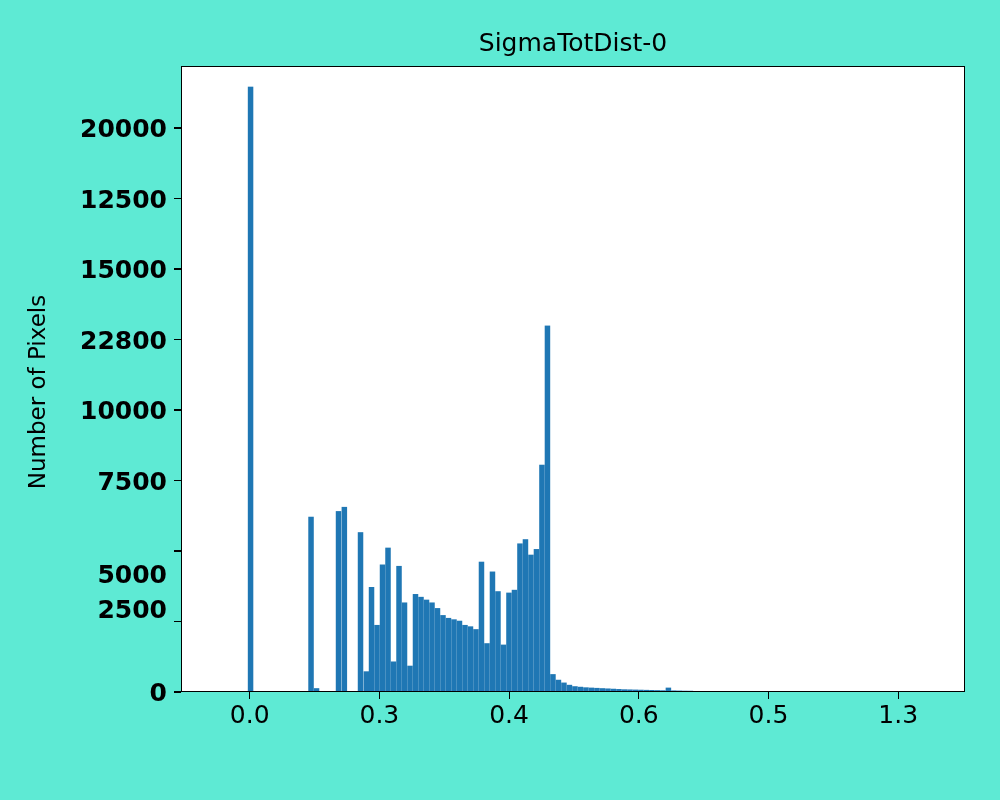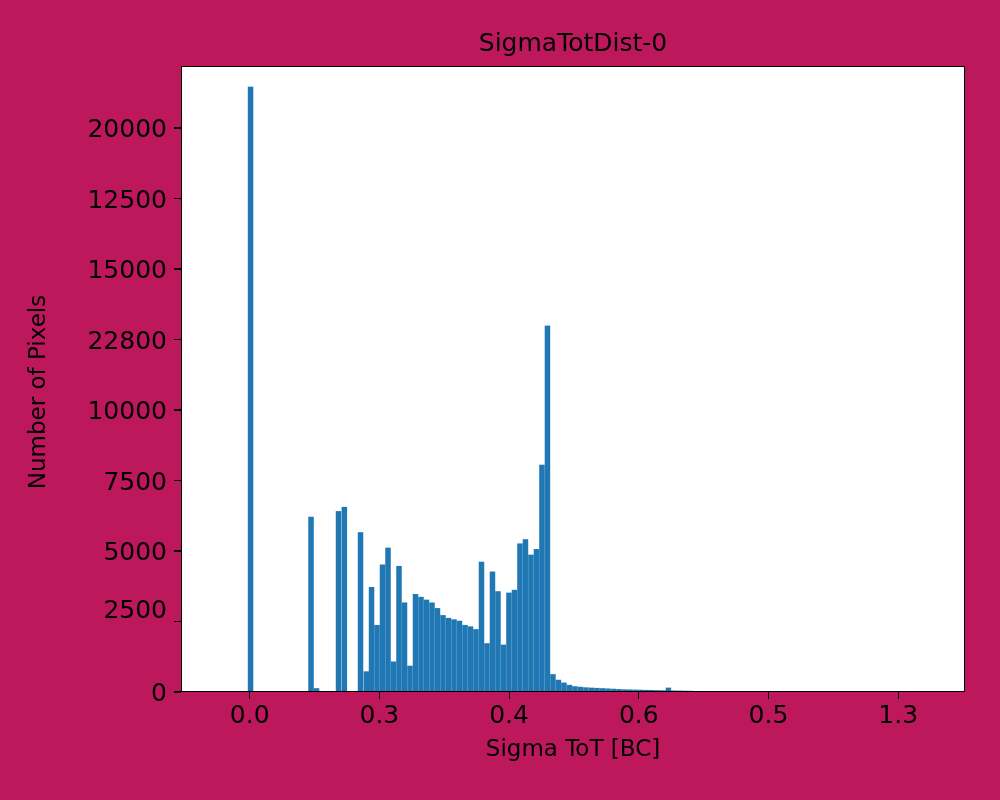--- a/index.html
+++ b/index.html
@@ -4,21 +4,21 @@
 <style>
   html, body {
     margin: 0;
     padding: 0;
     background: #ffffff;
   }
   #root {
     position: relative;
     width: 1000px;
     height: 800px;
-    background: #be185d;
+    background: #5eead4;
     font-family: "DejaVu Sans", sans-serif;
     overflow: hidden;
   }
   .chart-title {
     position: absolute;
     left: 181px;
     top: 28px;
     width: 784px;
     text-align: center;
     font-size: 25px;
@@ -43,20 +43,21 @@
     display: block;
   }
   .ytick-label {
     position: absolute;
     right: 0;
     text-align: right;
     font-size: 25px;
     color: #000000;
     transform: translateY(-50%);
     white-space: nowrap;
+    font-weight: bold;
   }
   .ytick-col {
     position: absolute;
     left: 30px;
     top: 0;
     width: 137px;
     height: 800px;
   }
   .xtick-label {
     position: absolute;
@@ -112,21 +113,21 @@
 </head>
 <body>
 
 <div id="root">
 
   <div class="chart-title">SigmaTotDist-0</div>
 
   <div class="ytick-col" id="ytick-col">
       <div class="ytick-label" style="top:692.0px">0</div>
       <div class="ytick-label" style="top:609px">2500</div>
-      <div class="ytick-label" style="top:551.0px">5000</div>
+      <div class="ytick-label" style="top:574px">5000</div>
       <div class="ytick-label" style="top:480.5px">7500</div>
       <div class="ytick-label" style="top:410.0px">10000</div>
       <div class="ytick-label" style="top:339.5px">22800</div>
       <div class="ytick-label" style="top:269.0px">15000</div>
       <div class="ytick-label" style="top:198.5px">12500</div>
       <div class="ytick-label" style="top:128.0px">20000</div>
     </div>
   <div id="ytick-marks">
       <div class="tick-mark-y" style="top:691.4px"></div>
       <div class="tick-mark-y" style="top:620.9px"></div>
@@ -219,18 +220,17 @@
         <rect x="473.87" y="625.15" width="5.51" height="0.85" fill="#1f77b4"></rect>
         <rect x="479.38" y="625.30" width="5.51" height="0.70" fill="#1f77b4"></rect>
         <rect x="484.89" y="622.62" width="5.51" height="3.38" fill="#1f77b4"></rect>
         <rect x="490.41" y="625.44" width="5.51" height="0.56" fill="#1f77b4"></rect>
         <rect x="495.92" y="625.58" width="5.51" height="0.42" fill="#1f77b4"></rect>
         <rect x="501.43" y="625.72" width="5.51" height="0.28" fill="#1f77b4"></rect>
         <rect x="506.94" y="625.77" width="5.51" height="0.23" fill="#1f77b4"></rect>
       </svg>
   </div>
 
-  <div class="xlabel">Sigma ToT [BC]</div>
   <div class="ylabel-wrap">
     <div class="ylabel">Number of Pixels</div>
   </div>
 
 </div>
 
 </body></html>

